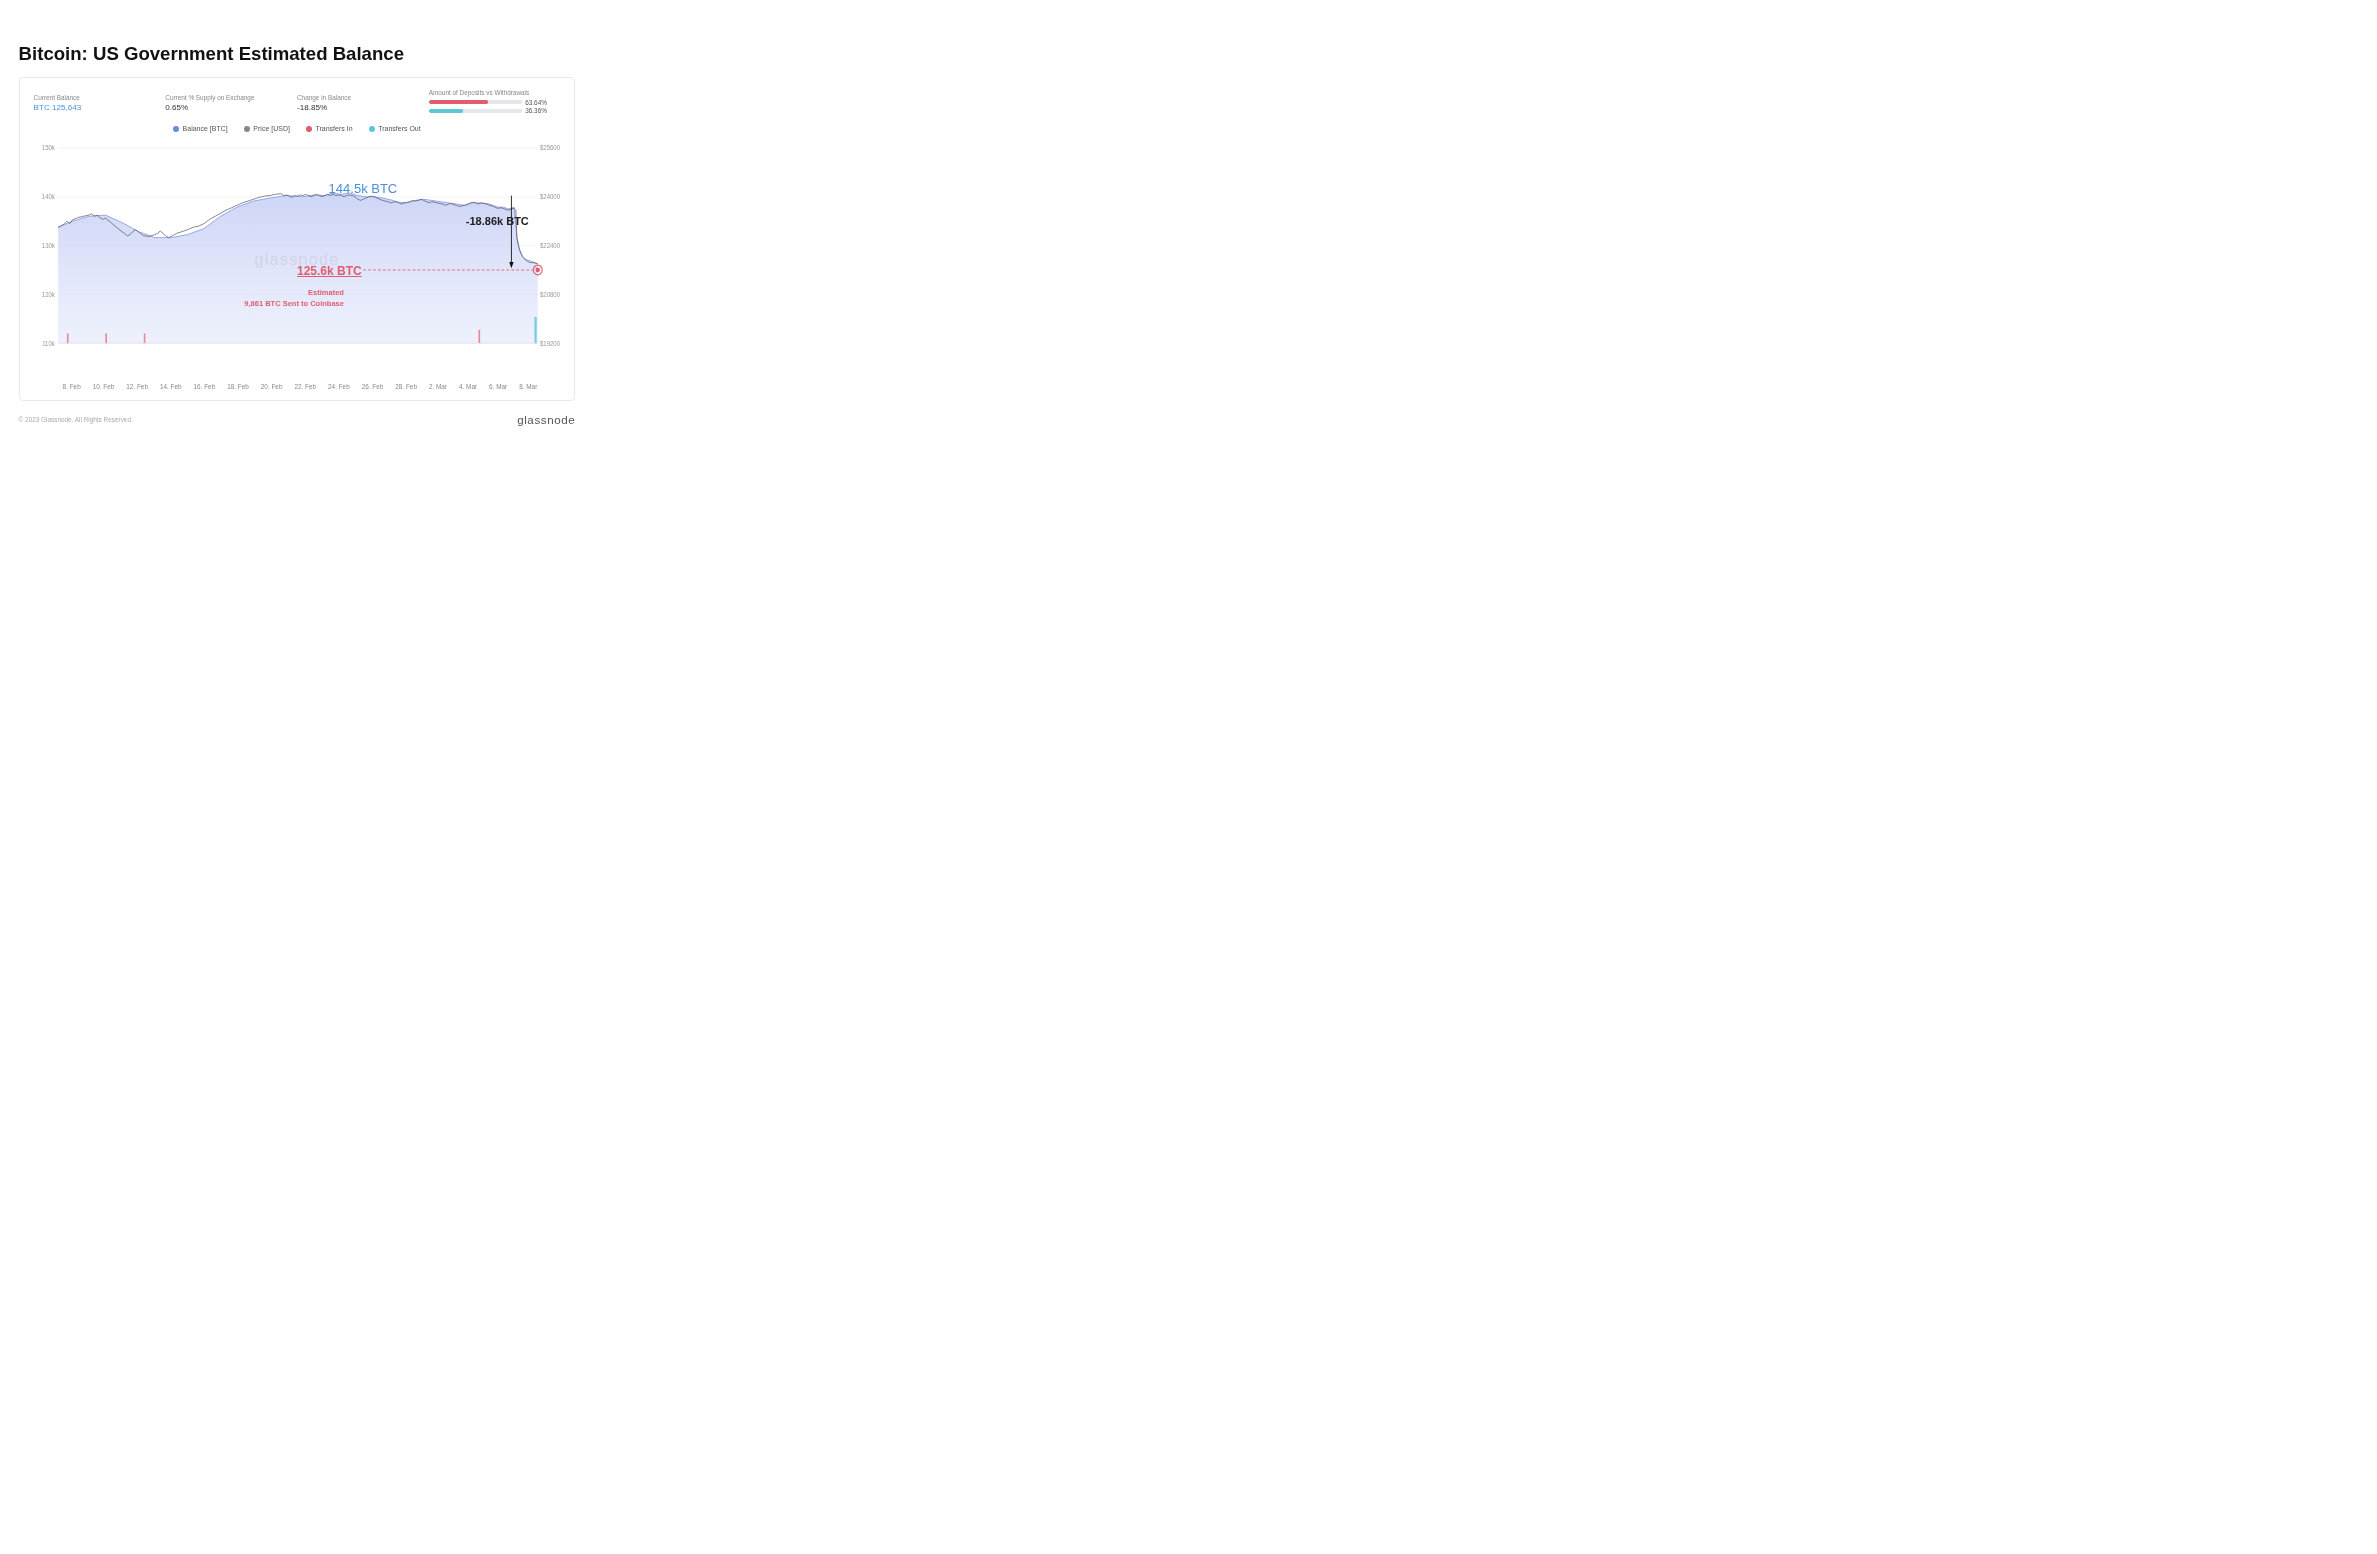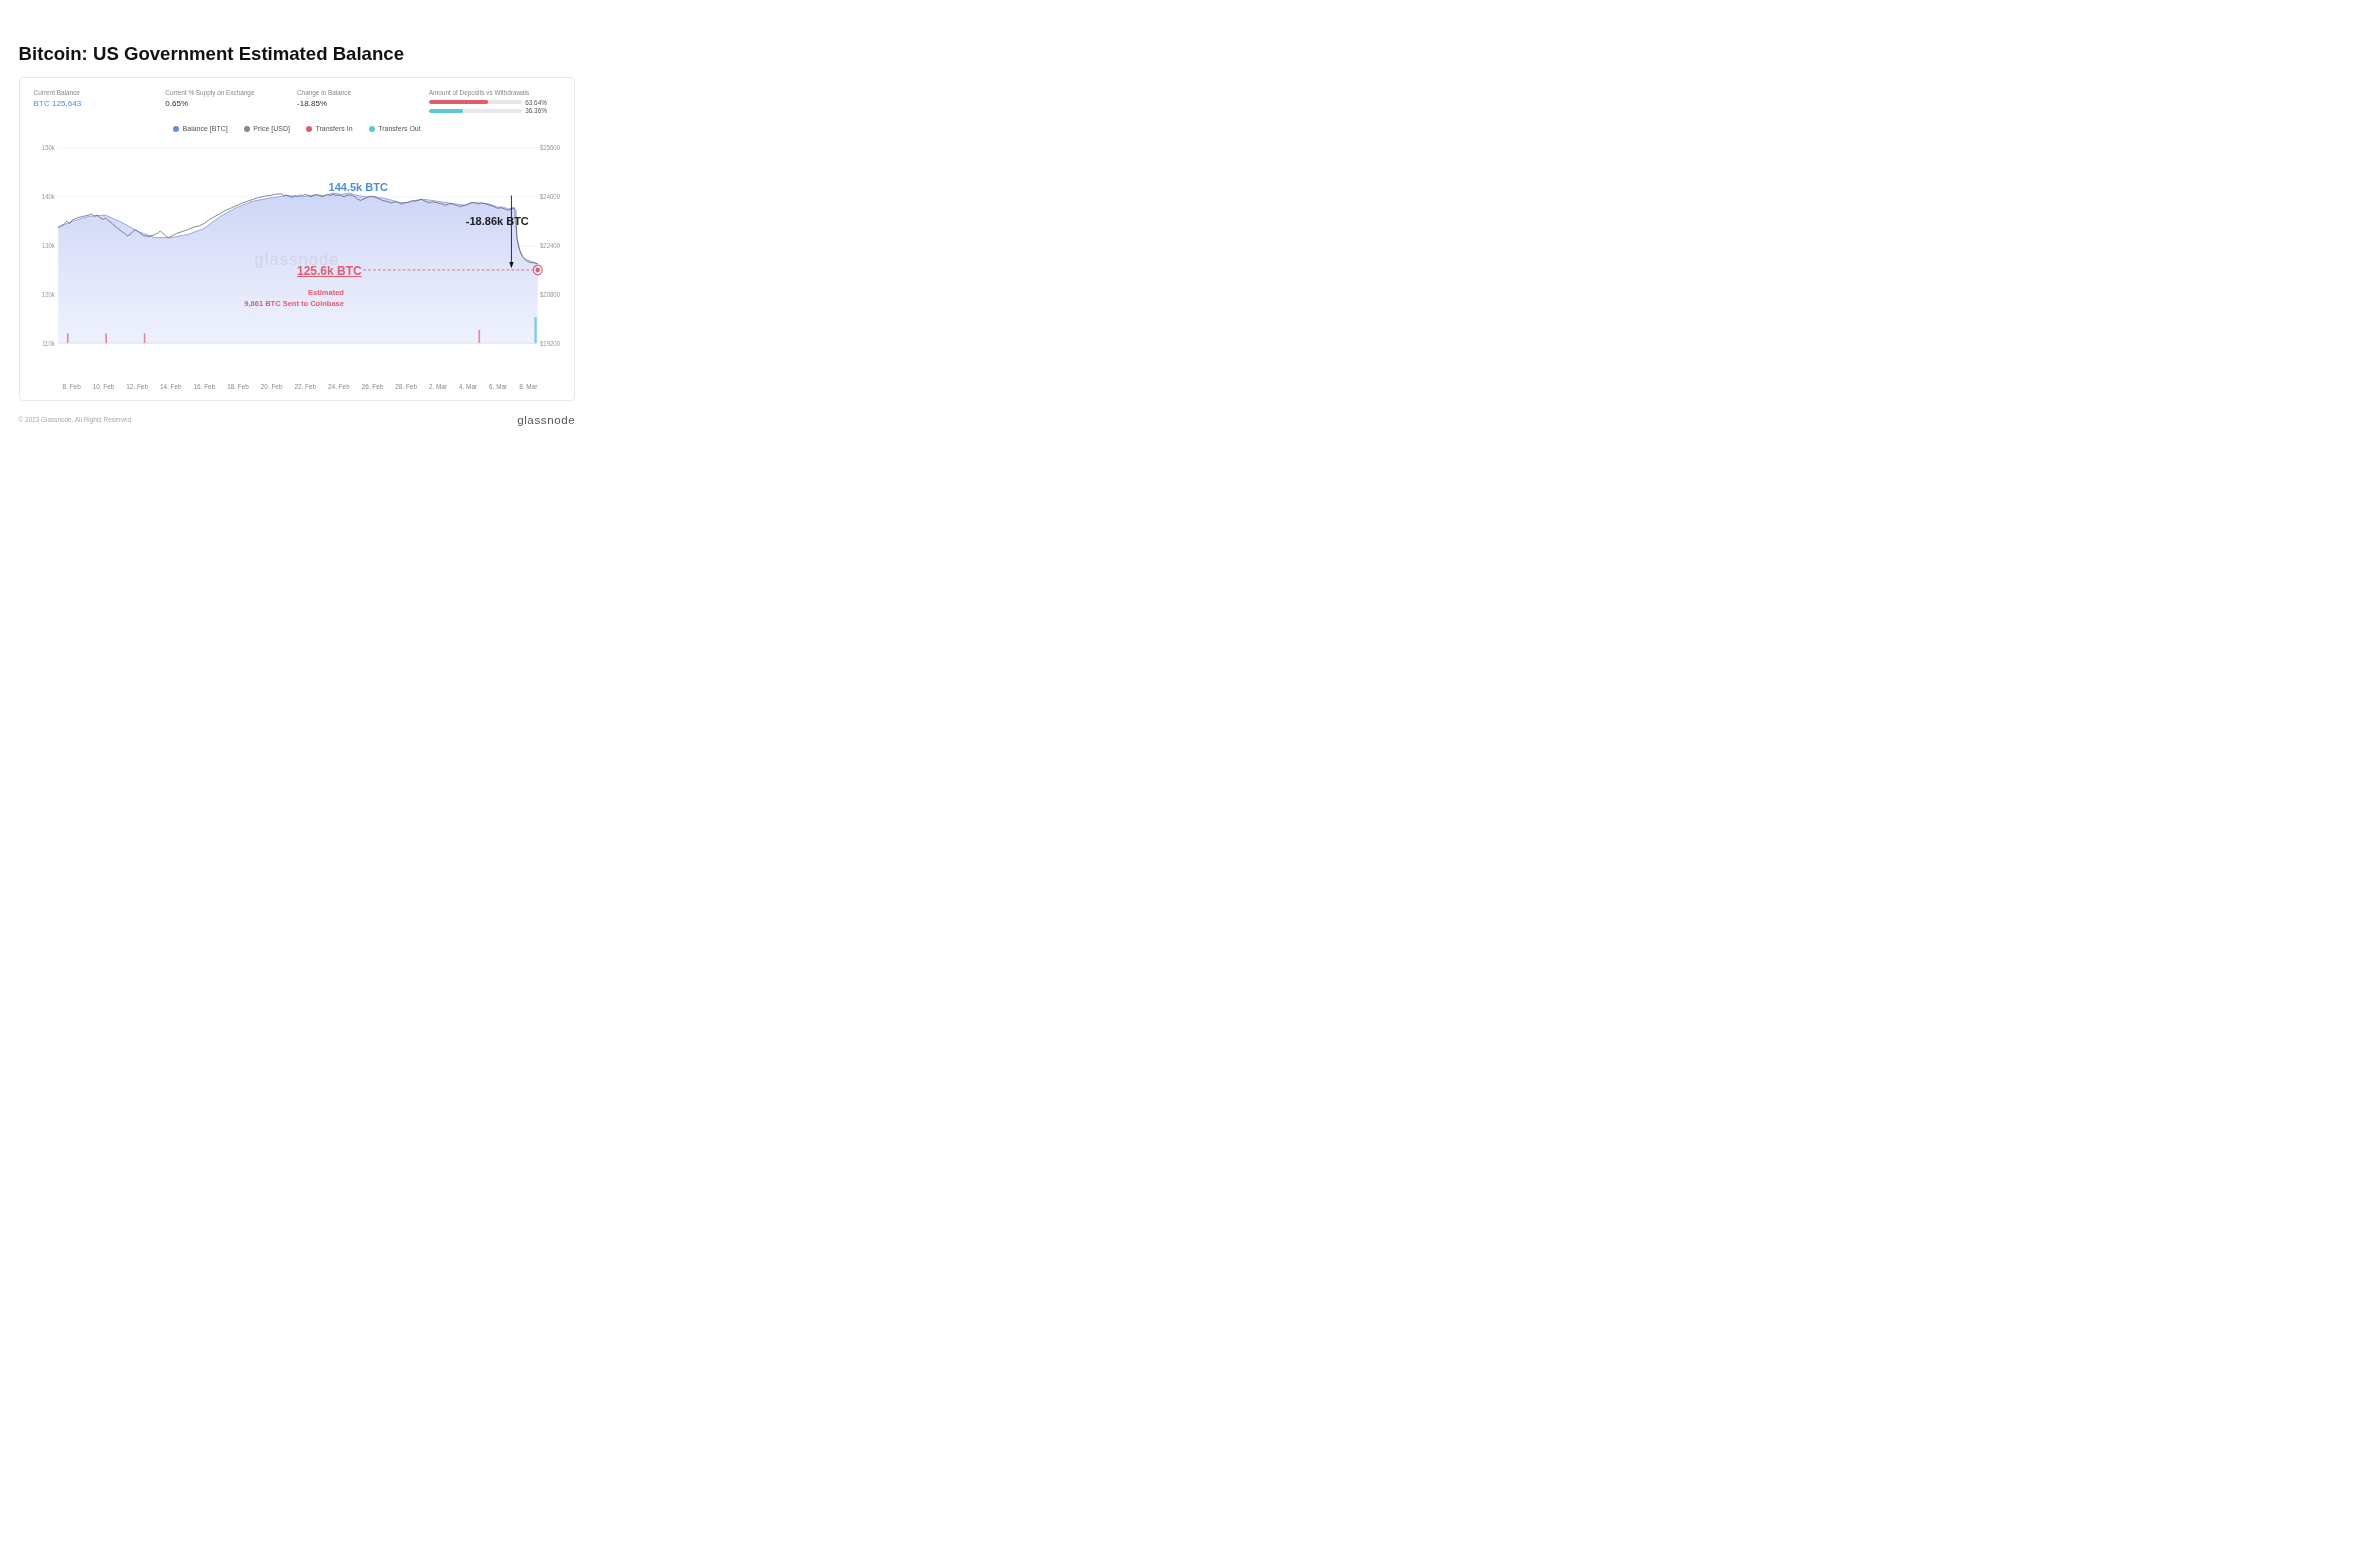--- a/index.html
+++ b/index.html
@@ -23,21 +23,21 @@
     .chart-card {
       border: 0.6px solid #e5e7eb;
       border-radius: 4.6px;
       padding: 11.6px 14px 9.3px 14px;
       background: #fff;
     }
     .stats-row {
       display: flex;
       gap: 0;
       margin-bottom: 9.3px;
-      align-items: flex-start;
+      align-items: center;
     }
     .stat-block {
       flex: 1;
     }
     .stat-label {
       font-size: 6.4px;
       color: #888;
       margin-bottom: 2.3px;
     }
     .stat-value {
@@ -126,22 +126,22 @@
     
     .chart-annotations {
       position: absolute;
       top: 0; left: 0; right: 0; bottom: 0;
       pointer-events: none;
     }
     .ann-144 {
       position: absolute;
       top: 18%;
       left: 56%;
-      font-size: 11px;
-      font-weight: 700;
+      font-size: 13px;
+      font-weight: 400;
       color: #4a90d9;
     }
     .ann-minus {
       position: absolute;
       top: 32%;
       right: 6%;
       font-size: 11px;
       font-weight: 700;
       color: #222;
       text-align: center;

